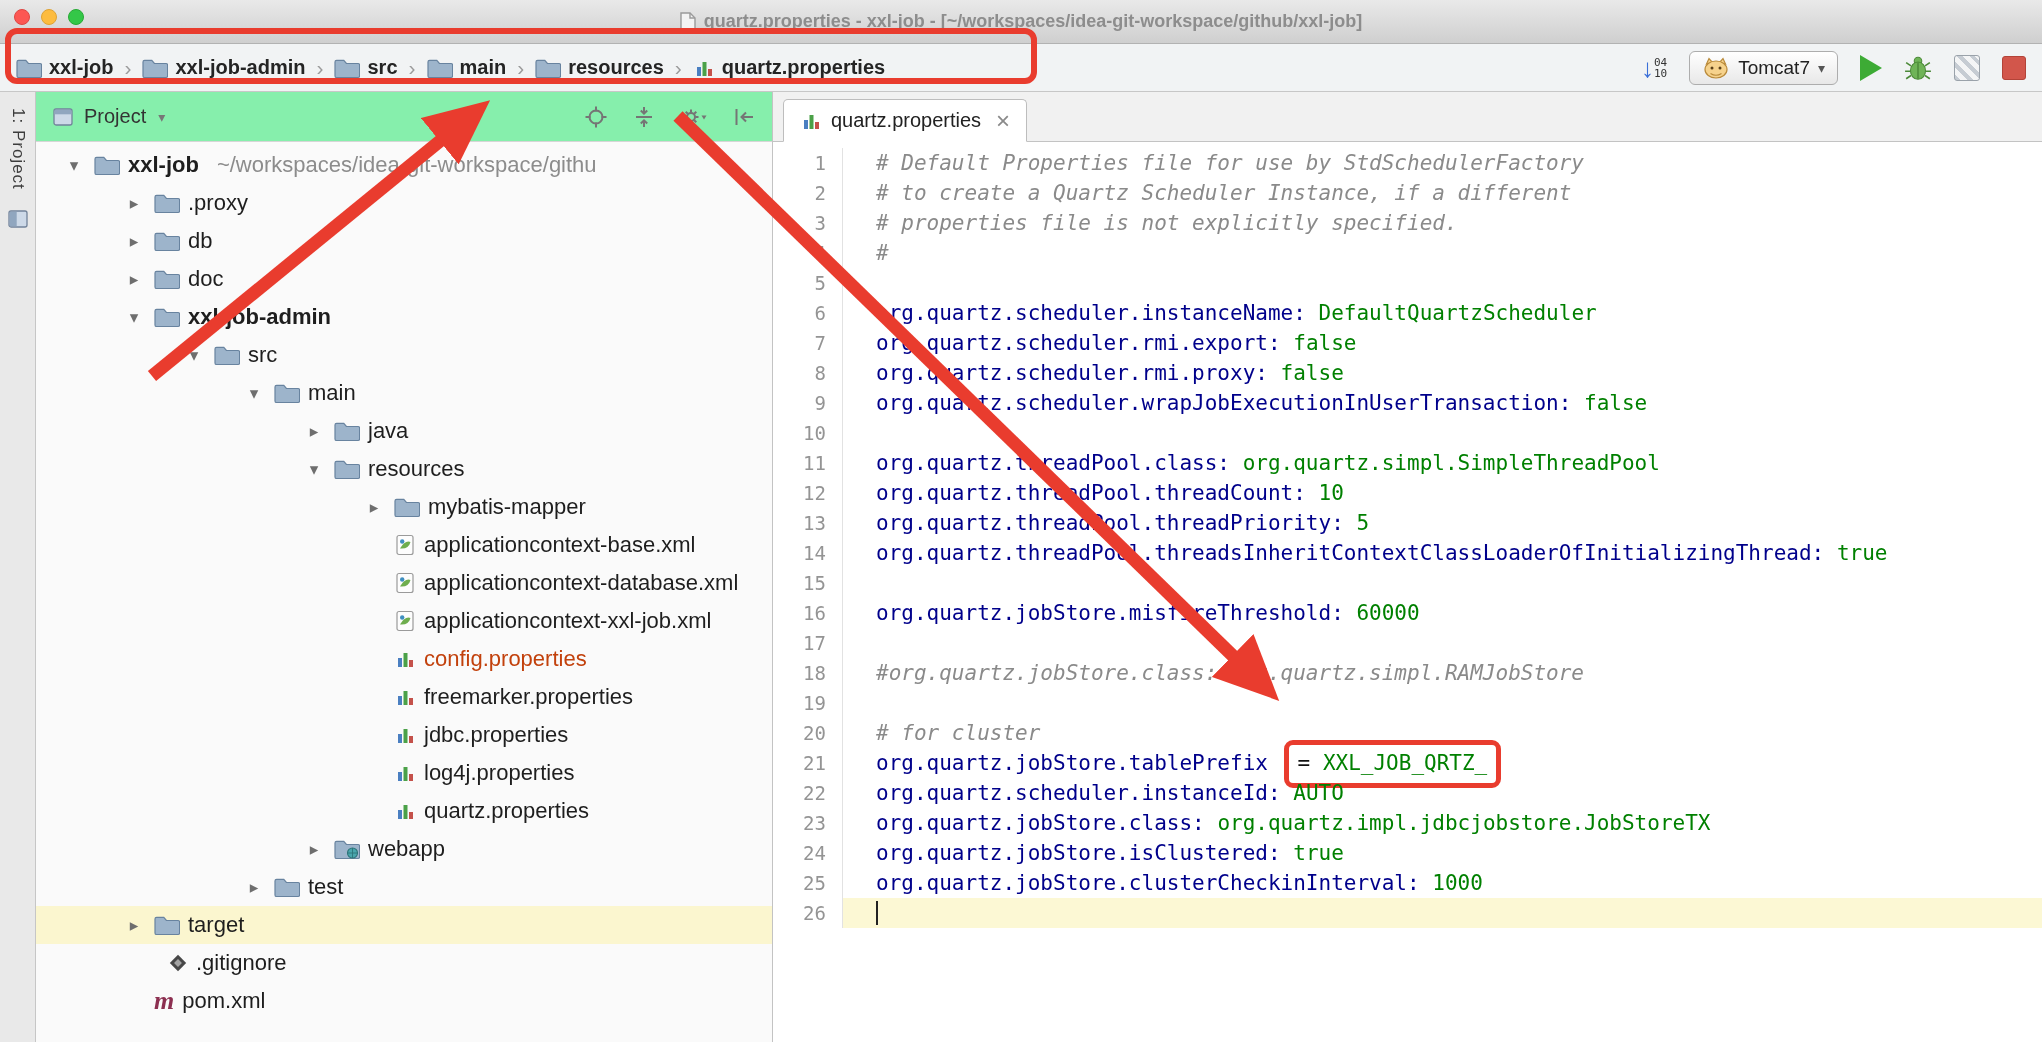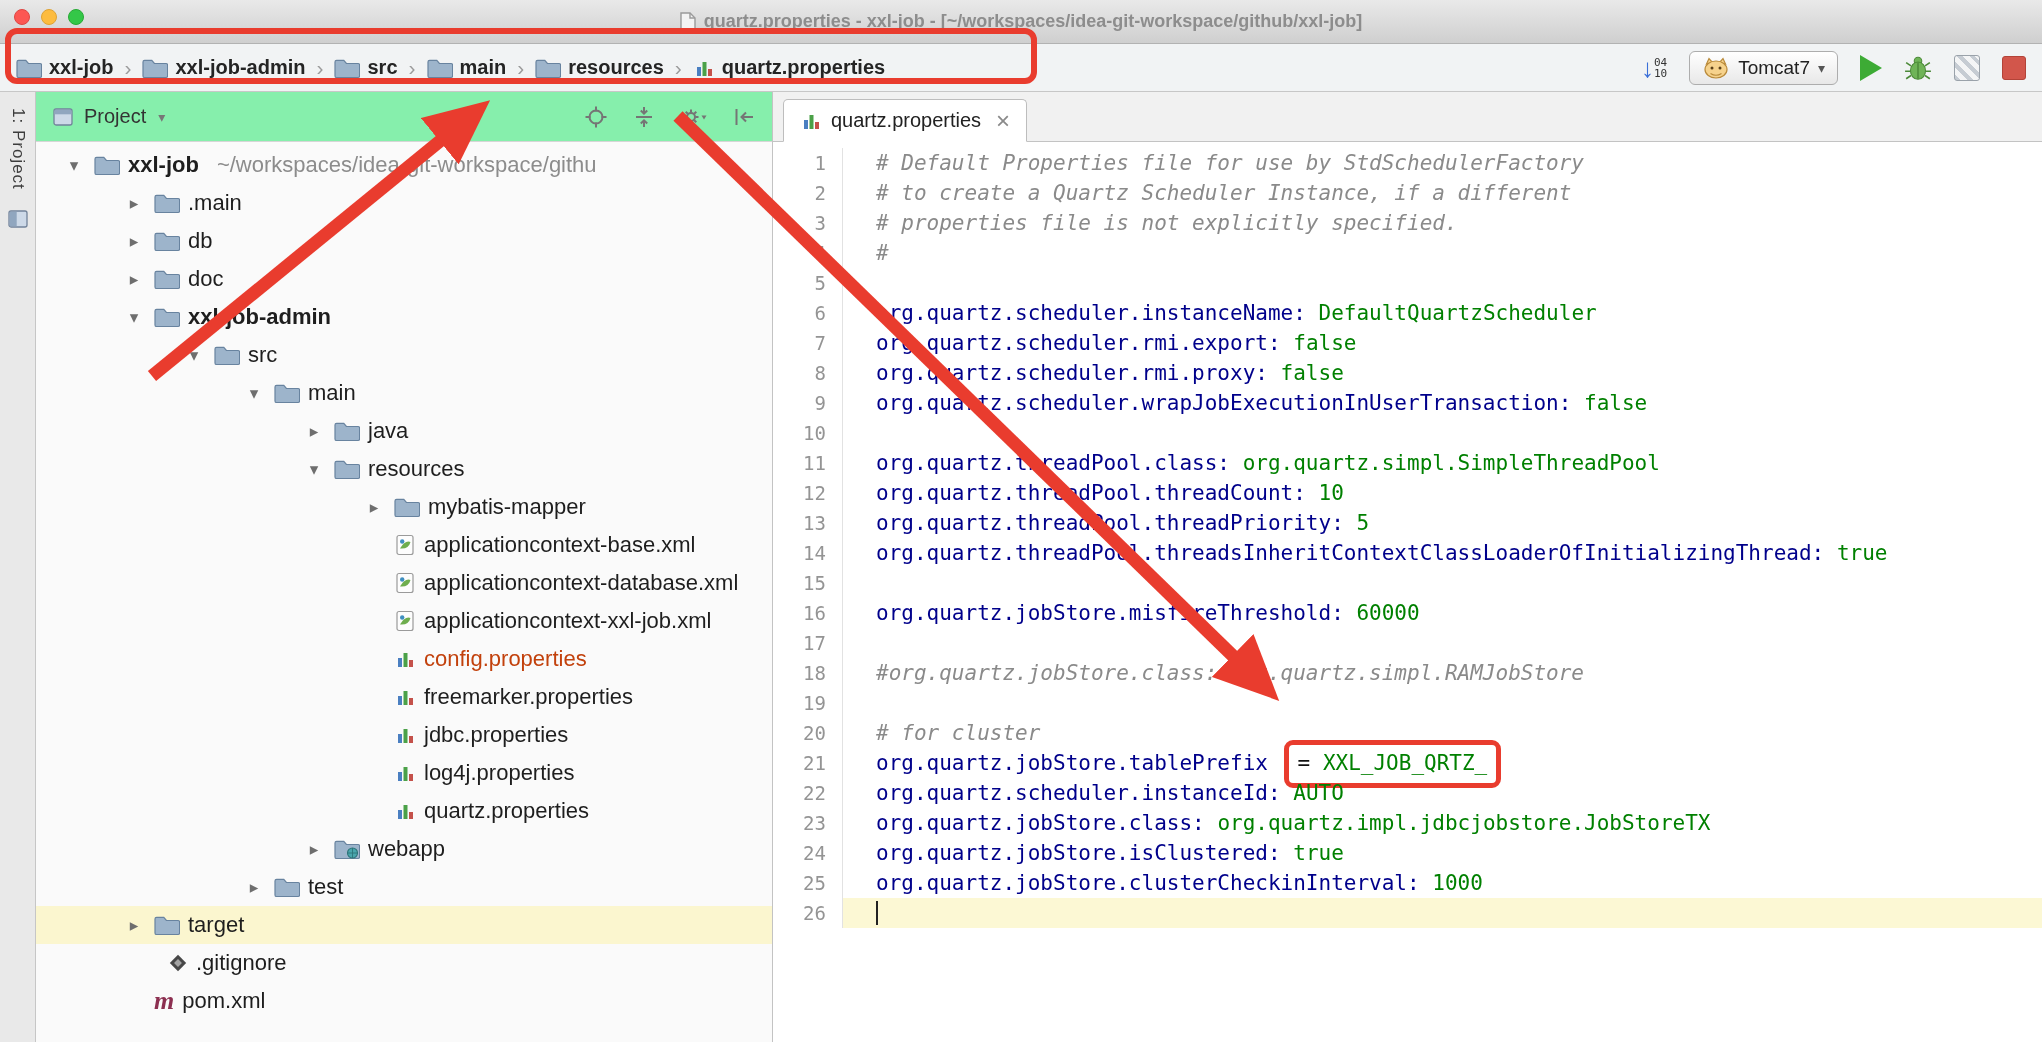--- a/index.html
+++ b/index.html
@@ -273,21 +273,21 @@
             <span class="t-label bold">xxl-job</span>
             <span class="t-suffix">~/workspaces/idea-git-workspace/githu</span>
           </div>
           <div class="tree-row" style="padding-left:86px">
             <span class="tw-arrow">▸</span>
             <span class="icon">
               <svg width="26" height="22" viewBox="0 0 26 22">
                 <path d="M1 5 q0-1.6 1.6-1.6 h7.2 l2.6 3.1 h11.6 q1.6 0 1.6 1.6 v10.8 q0 1.6 -1.6 1.6 h-21.4 q-1.6 0 -1.6 -1.6 z" fill="#9db4cb" stroke="#68839f" stroke-width="1.2"></path>
               </svg>
             </span>
-            <span class="t-label">.main</span>
+            <span class="t-label">.proxy</span>
           </div>
           <div class="tree-row" style="padding-left:86px">
             <span class="tw-arrow">▸</span>
             <span class="icon">
               <svg width="26" height="22" viewBox="0 0 26 22">
                 <path d="M1 5 q0-1.6 1.6-1.6 h7.2 l2.6 3.1 h11.6 q1.6 0 1.6 1.6 v10.8 q0 1.6 -1.6 1.6 h-21.4 q-1.6 0 -1.6 -1.6 z" fill="#9db4cb" stroke="#68839f" stroke-width="1.2"></path>
               </svg>
             </span>
             <span class="t-label">db</span>
           </div>

